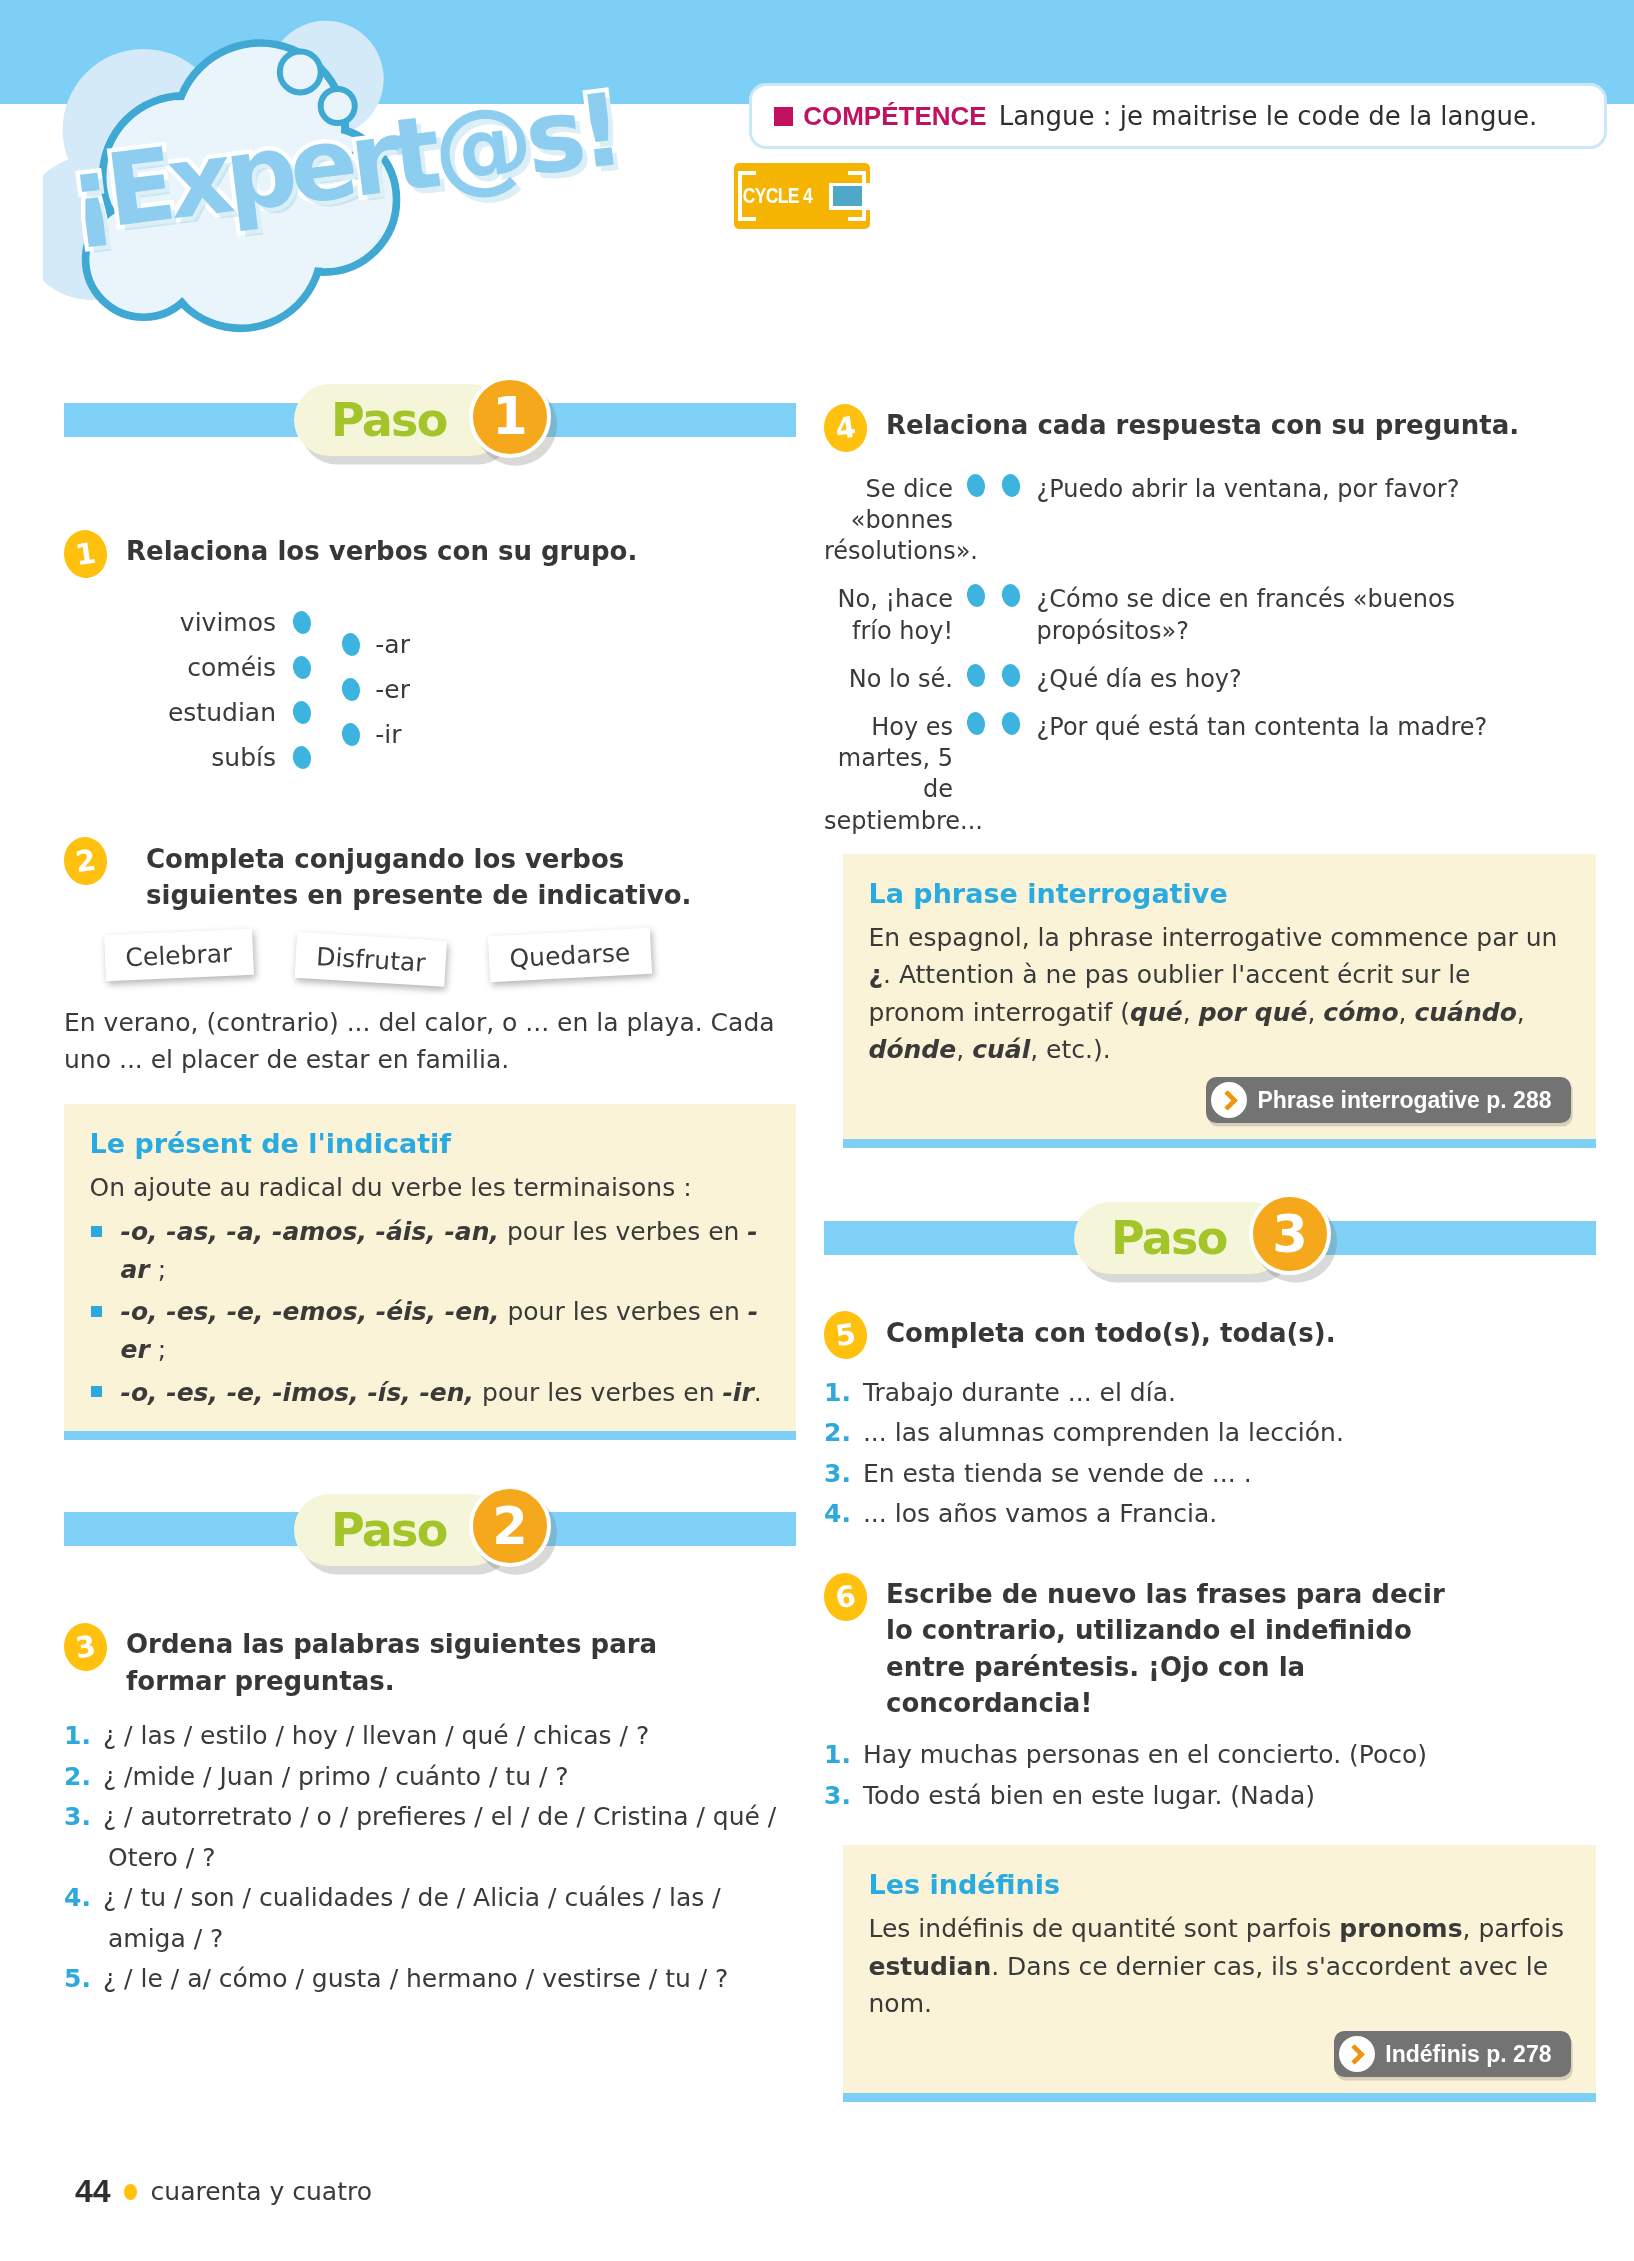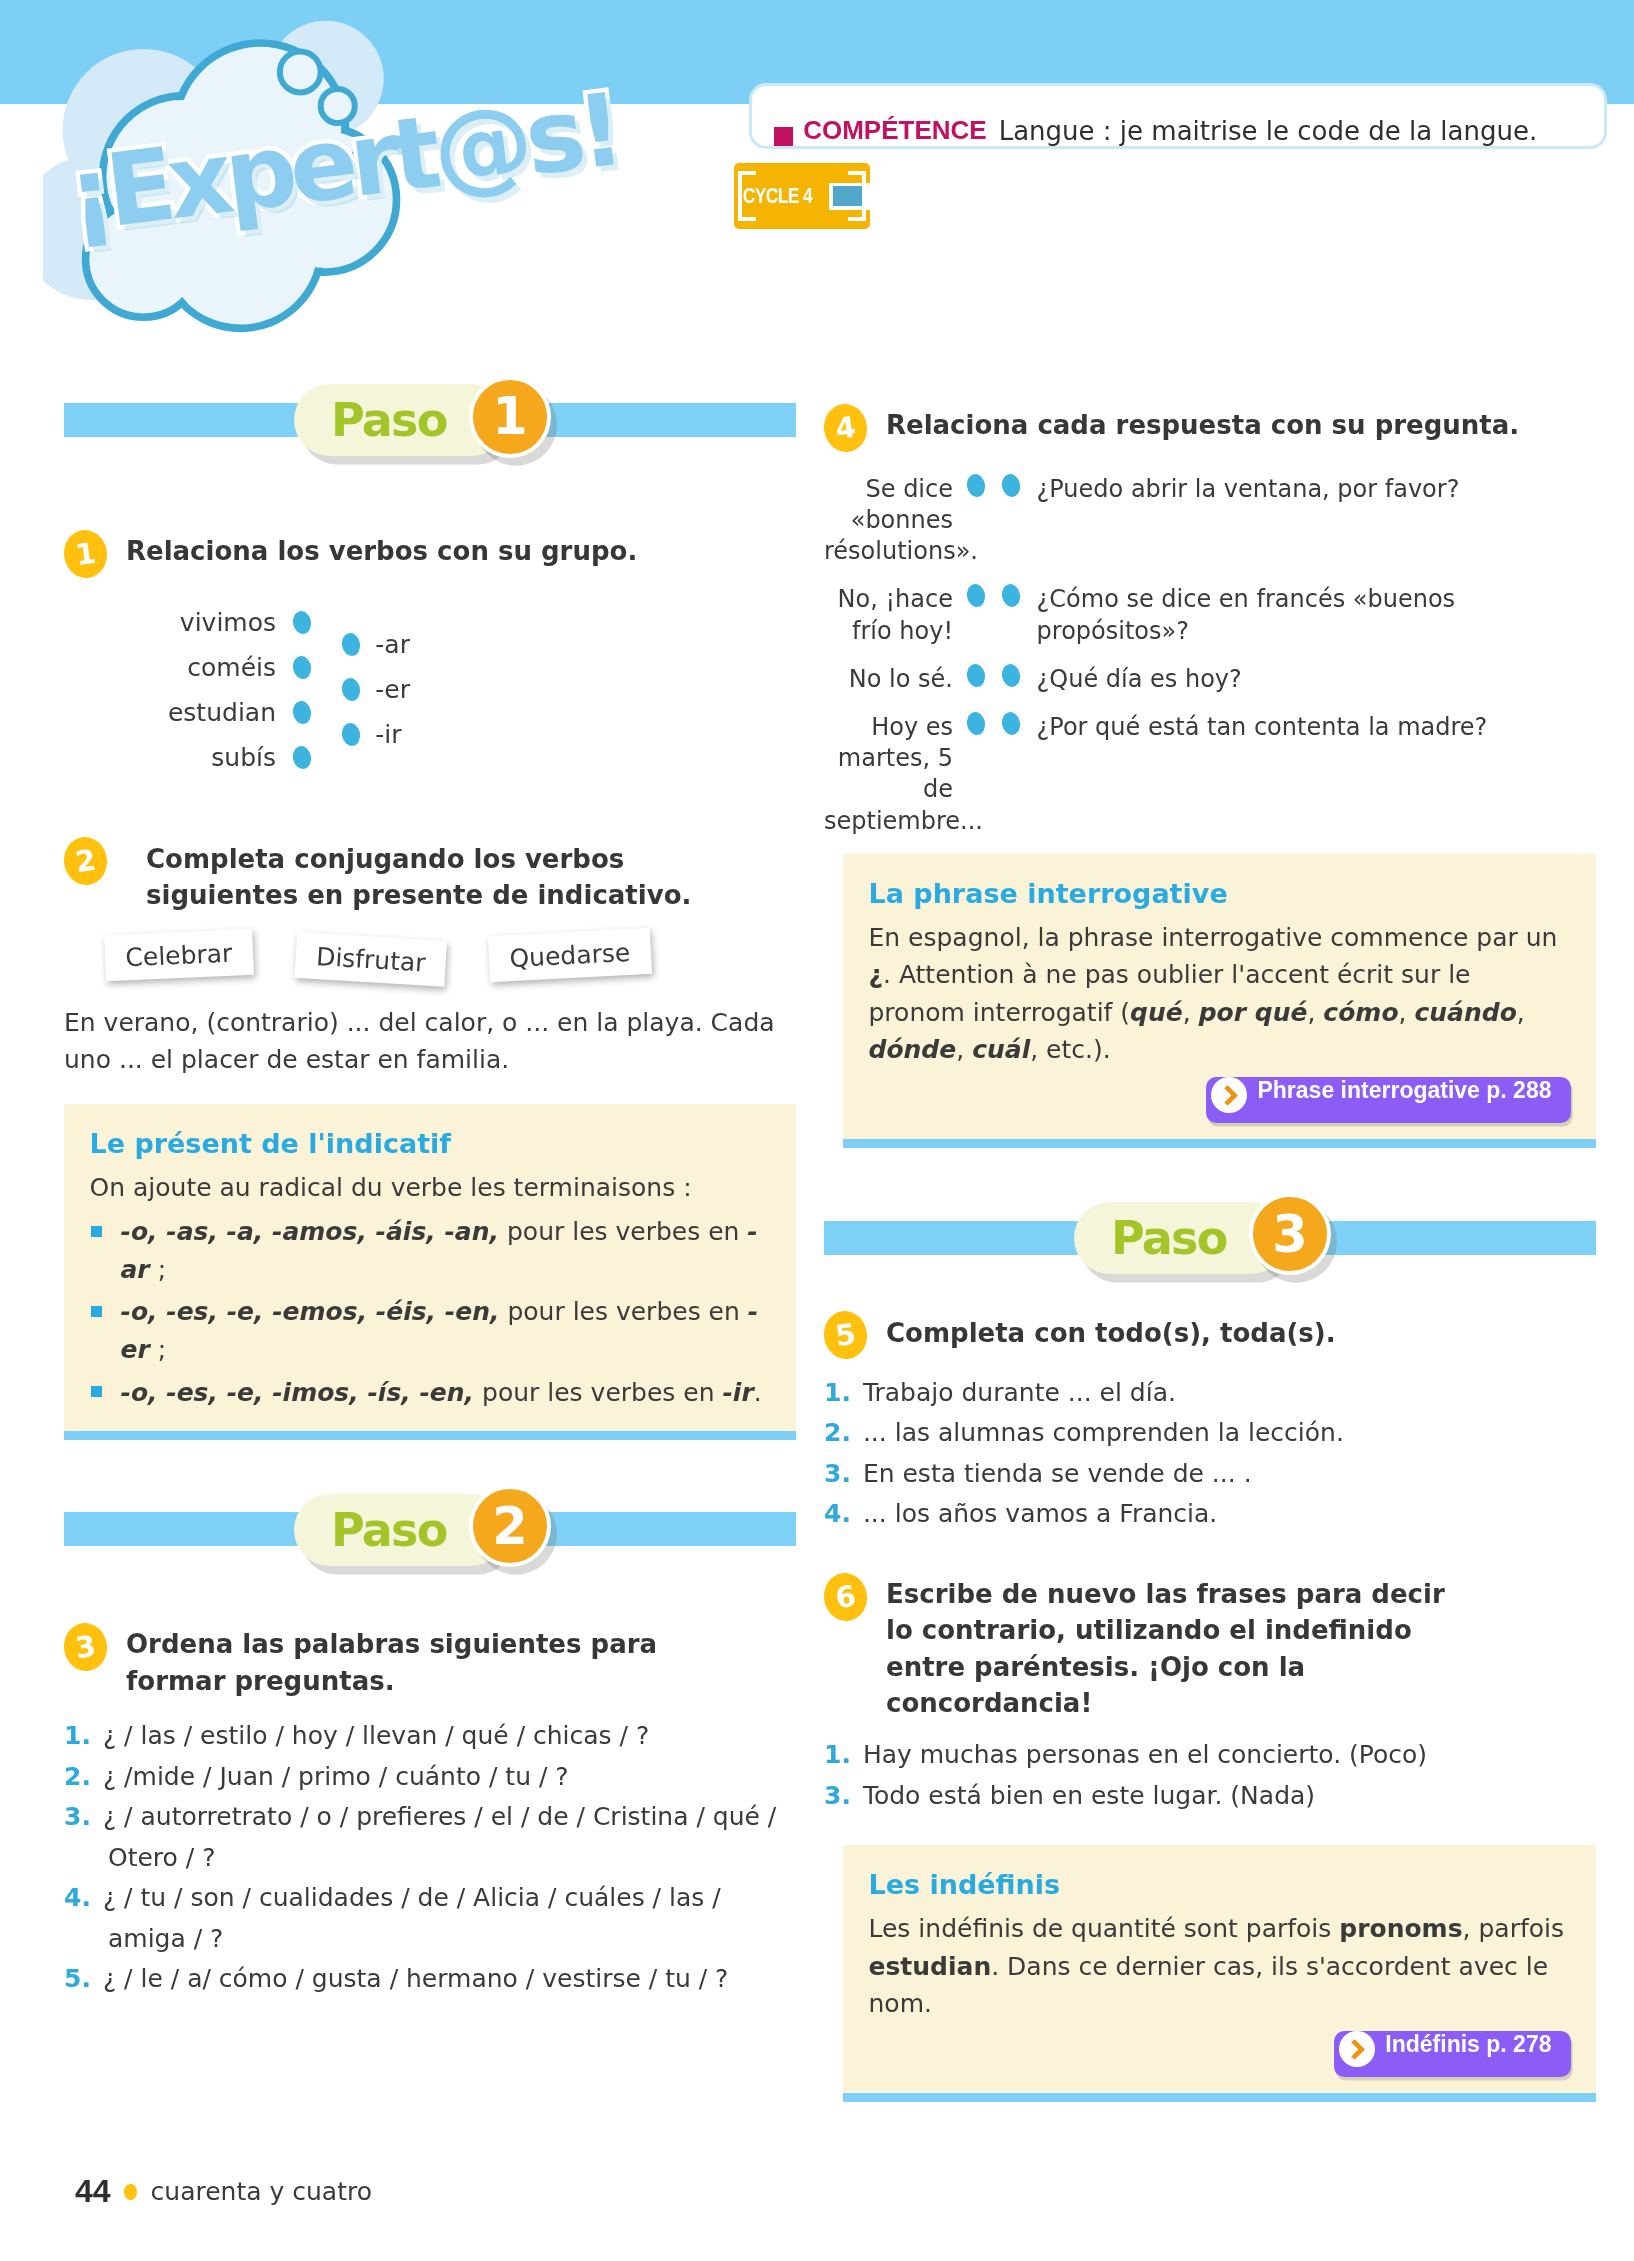--- a/index.html
+++ b/index.html
@@ -9,21 +9,21 @@
   .topband{position:absolute;left:0;top:0;width:1635px;height:104px;background:#7ecff5;}
   .logo{position:absolute;left:43px;top:19px;width:477px;height:341px;}
   .logo svg{position:absolute;left:0;top:0;}
   .logo-text{position:absolute;left:24px;top:92px;width:443px;
              font-size:100px;font-weight:bold;letter-spacing:-6.8px;
              color:#8ccdf0;-webkit-text-stroke:8.5px #fff;paint-order:stroke fill;
              transform:rotate(-7deg);text-shadow:4.3px 6px 0 rgba(63,169,212,0.18);white-space:nowrap;}
   
   .comp-box{position:absolute;left:749px;top:83px;width:858px;height:66px;background:#fff;
             border:3.4px solid #c9e8f8;border-radius:17px;box-sizing:border-box;
-            display:flex;align-items:flex-end;padding:0 22px;font-size:26px;}
+            display:flex;align-items:center;padding:0 22px;font-size:26px;}
   .comp-square{width:19px;height:19px;background:#c31162;margin-right:10.2px;flex:0 0 auto;}
   .comp-label{color:#c31162;font-weight:bold;margin-right:12px;font-family:"Liberation Sans",sans-serif;}
   .comp-text{color:#2f2f2e;}
   
   .cycle{position:absolute;left:734px;top:163px;width:136px;height:66px;background:#f5b402;
          border-radius:5.1px;display:flex;align-items:center;justify-content:center;gap:8.5px;}
   .cycle::before{content:"";position:absolute;left:4.3px;top:7.7px;bottom:7.7px;width:13.6px;
                  border:4.3px solid #fff;border-right:none;}
   .cycle::after{content:"";position:absolute;right:4.3px;top:7.7px;bottom:7.7px;width:13.6px;
                 border:4.3px solid #fff;border-left:none;}
@@ -74,21 +74,21 @@
   
   .ybox{background:#fbf3d8;border-bottom:9.4px solid #7ecff5;padding:24px 25.5px 15.3px;box-sizing:border-box;}
   .ybox-title{color:#29abe2;font-weight:bold;font-size:27px;margin-bottom:10.2px;}
   .ybox-text{font-size:25px;line-height:1.5;margin:0;}
   .b{font-weight:bold;}
   .bi{font-weight:bold;font-style:italic;}
   .bullets{margin-top:6.8px;}
   .bullet{position:relative;padding-left:31px;font-size:25px;line-height:1.5;margin-bottom:5.1px;}
   .bullet::before{content:"";position:absolute;left:1.7px;top:12.8px;width:11px;height:11px;background:#29abe2;}
   .badge-row{display:flex;justify-content:flex-end;margin-top:8.5px;}
-  .badge{background:#8b5cf6;border-radius:10.2px;height:46px;display:flex;
+  .badge{background:#737373;border-radius:10.2px;height:46px;display:flex;align-items:center;
          padding:0 19px 0 5.1px;gap:10.2px;box-shadow:1.7px 3.4px 0 rgba(0,0,0,.14);}
   .badge-circ{width:36px;height:36px;background:#fff;border-radius:50%;display:flex;
               align-items:center;justify-content:center;}
   .badge-circ::after{content:"";width:10.2px;height:10.2px;border-top:5.1px solid #f2930f;
                      border-right:5.1px solid #f2930f;transform:rotate(45deg);margin-left:-4.3px;border-radius:1.7px;}
   .badge-label{color:#fff;font-weight:bold;font-size:23px;font-family:"Liberation Sans",sans-serif;}
   
   .match4{margin-top:22px;}
   .m4-row{display:flex;margin-bottom:17px;}
   .ans{width:129px;text-align:right;font-size:24px;line-height:1.3;flex:0 0 auto;}

